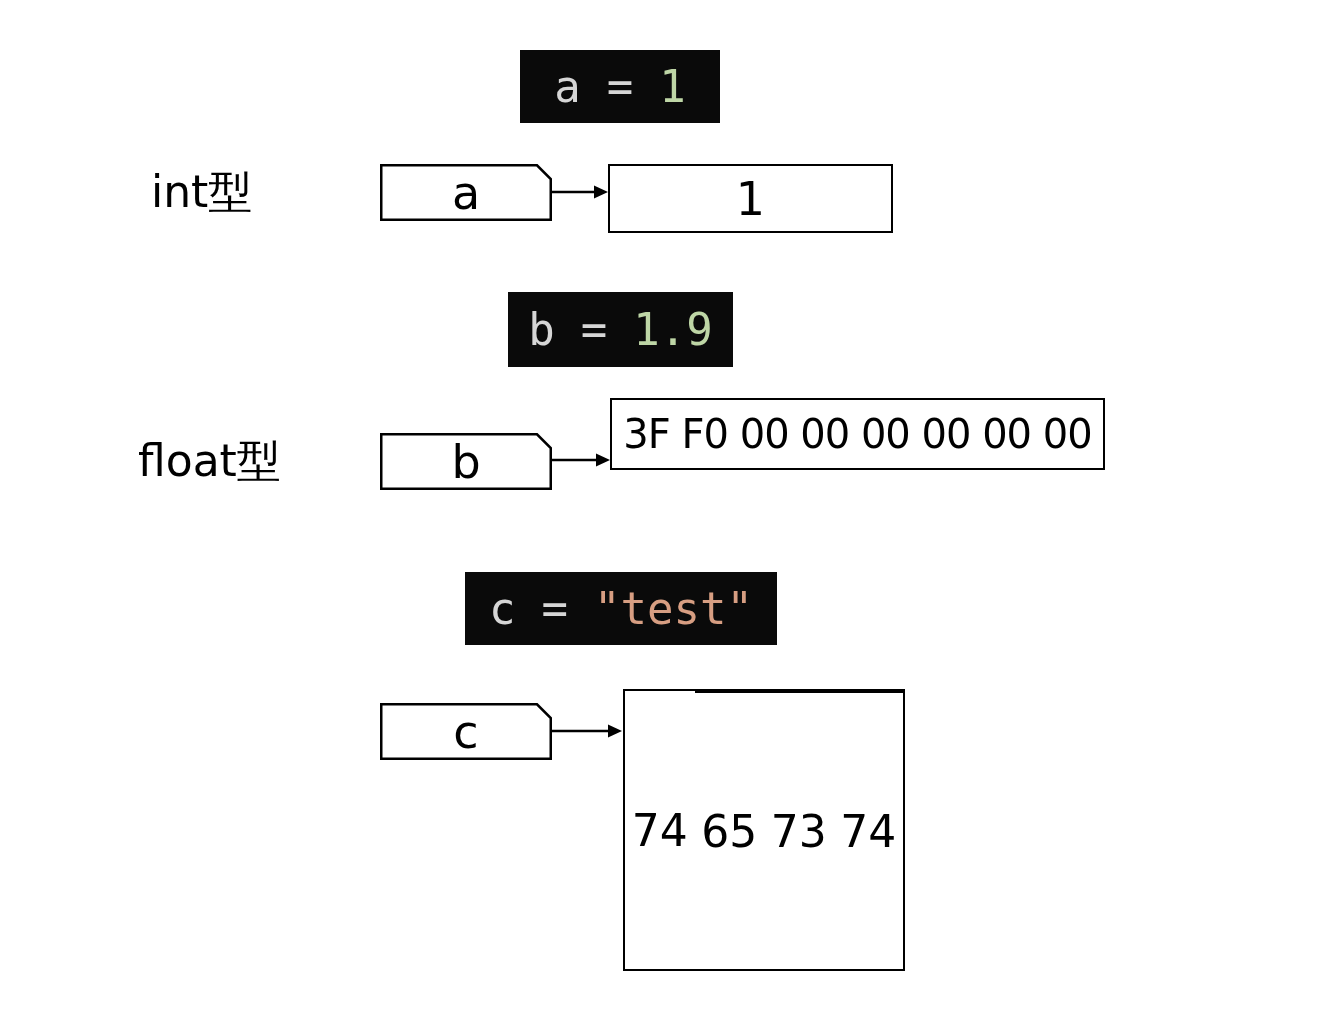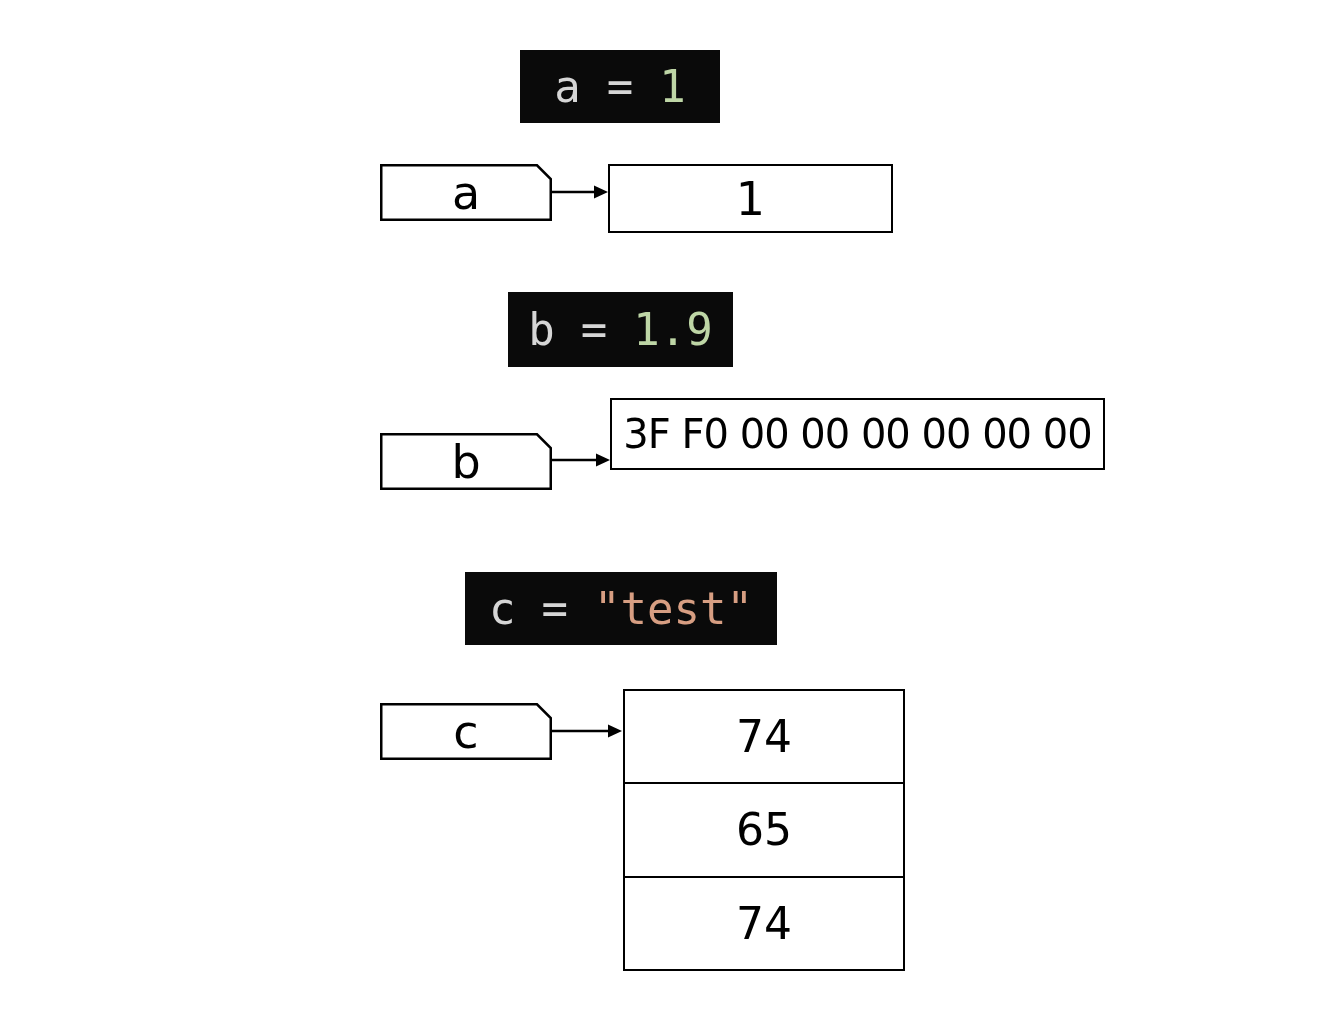--- a/index.html
+++ b/index.html
@@ -78,21 +78,21 @@
     letter-spacing: -1px;
     white-space: nowrap;
   }
   .stack {
     position: absolute;
     left: 623px; top: 689px;
     width: 282px; height: 282px;
     background: #fff;
     border: 2.5px solid var(--line);
     display: flex;
-    flex-direction: column;
+    flex-direction: row;
   }
   .cell {
     flex: 1;
     display: flex;
     align-items: center;
     justify-content: center;
     font-size: 44px;
     color: #000;
   }
   .cell + .cell { border-top: 2.5px solid var(--line); }
@@ -101,20 +101,21 @@
 <body>
 
 <div class="canvas">
 
   <div class="codebox" style="left:520px; top:50px; width:200px; height:73px;">
     <span class="tok plain">a</span>
     <span class="tok plain">=</span>
     <span class="tok number">1</span>
   </div>
 
+  <div class="typelabel" style="left:151px; top:164px;">int型</div>
 
   <div class="tag" style="left:380px; top:164px;">
     <svg width="172" height="57" viewBox="0 0 172 57">
       <polygon points="1.25,1.25 157,1.25 170.75,15 170.75,55.75 1.25,55.75" fill="#ffffff" stroke="#000000" stroke-width="2.5"></polygon>
     </svg>
     <span class="taglabel">a</span>
   </div>
 
   <svg class="arrow" style="left:552px; top:182px;" width="57" height="20">
     <line x1="0" y1="10" x2="44" y2="10" stroke="#000" stroke-width="2.5"></line>
@@ -124,20 +125,21 @@
   <div class="valuebox" style="left:608px; top:164px; width:285px; height:69px;">
     <span>1</span>
   </div>
 
   <div class="codebox" style="left:508px; top:292px; width:225px; height:75px;">
     <span class="tok plain">b</span>
     <span class="tok plain">=</span>
     <span class="tok number">1.9</span>
   </div>
 
+  <div class="typelabel" style="left:138px; top:433px;">float型</div>
 
   <div class="tag" style="left:380px; top:433px;">
     <svg width="172" height="57" viewBox="0 0 172 57">
       <polygon points="1.25,1.25 157,1.25 170.75,15 170.75,55.75 1.25,55.75" fill="#ffffff" stroke="#000000" stroke-width="2.5"></polygon>
     </svg>
     <span class="taglabel">b</span>
   </div>
 
   <svg class="arrow" style="left:552px; top:450px;" width="59" height="20">
     <line x1="0" y1="10" x2="46" y2="10" stroke="#000" stroke-width="2.5"></line>
@@ -163,16 +165,17 @@
   </div>
 
   <svg class="arrow" style="left:552px; top:721px;" width="72" height="20">
     <line x1="0" y1="10" x2="58" y2="10" stroke="#000" stroke-width="2.5"></line>
     <polygon points="56,3.5 70,10 56,16.5" fill="#000"></polygon>
   </svg>
 
   <div class="stack">
     <div class="cell">74</div>
     <div class="cell">65</div>
+    <div class="cell">73</div>
     <div class="cell">74</div>
   </div>
 
 </div>
 
 </body></html>

